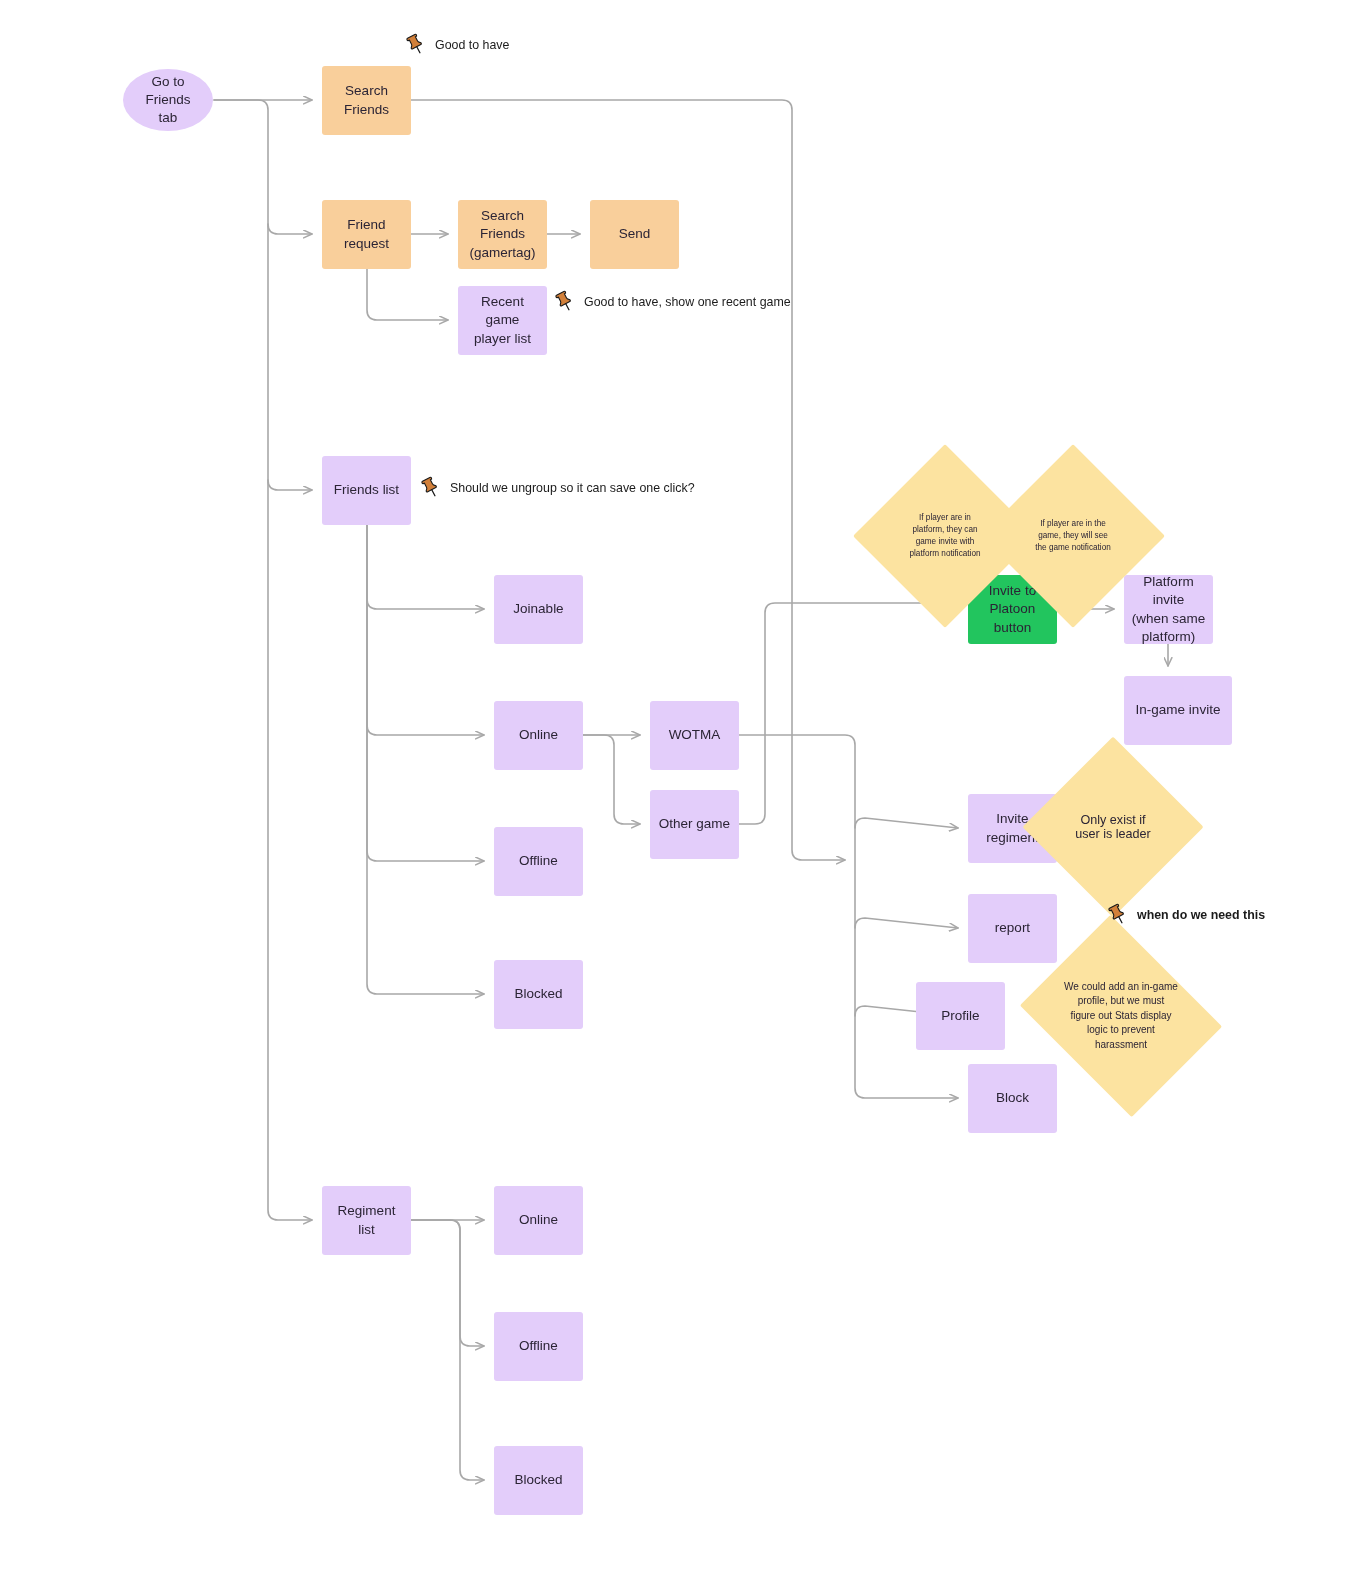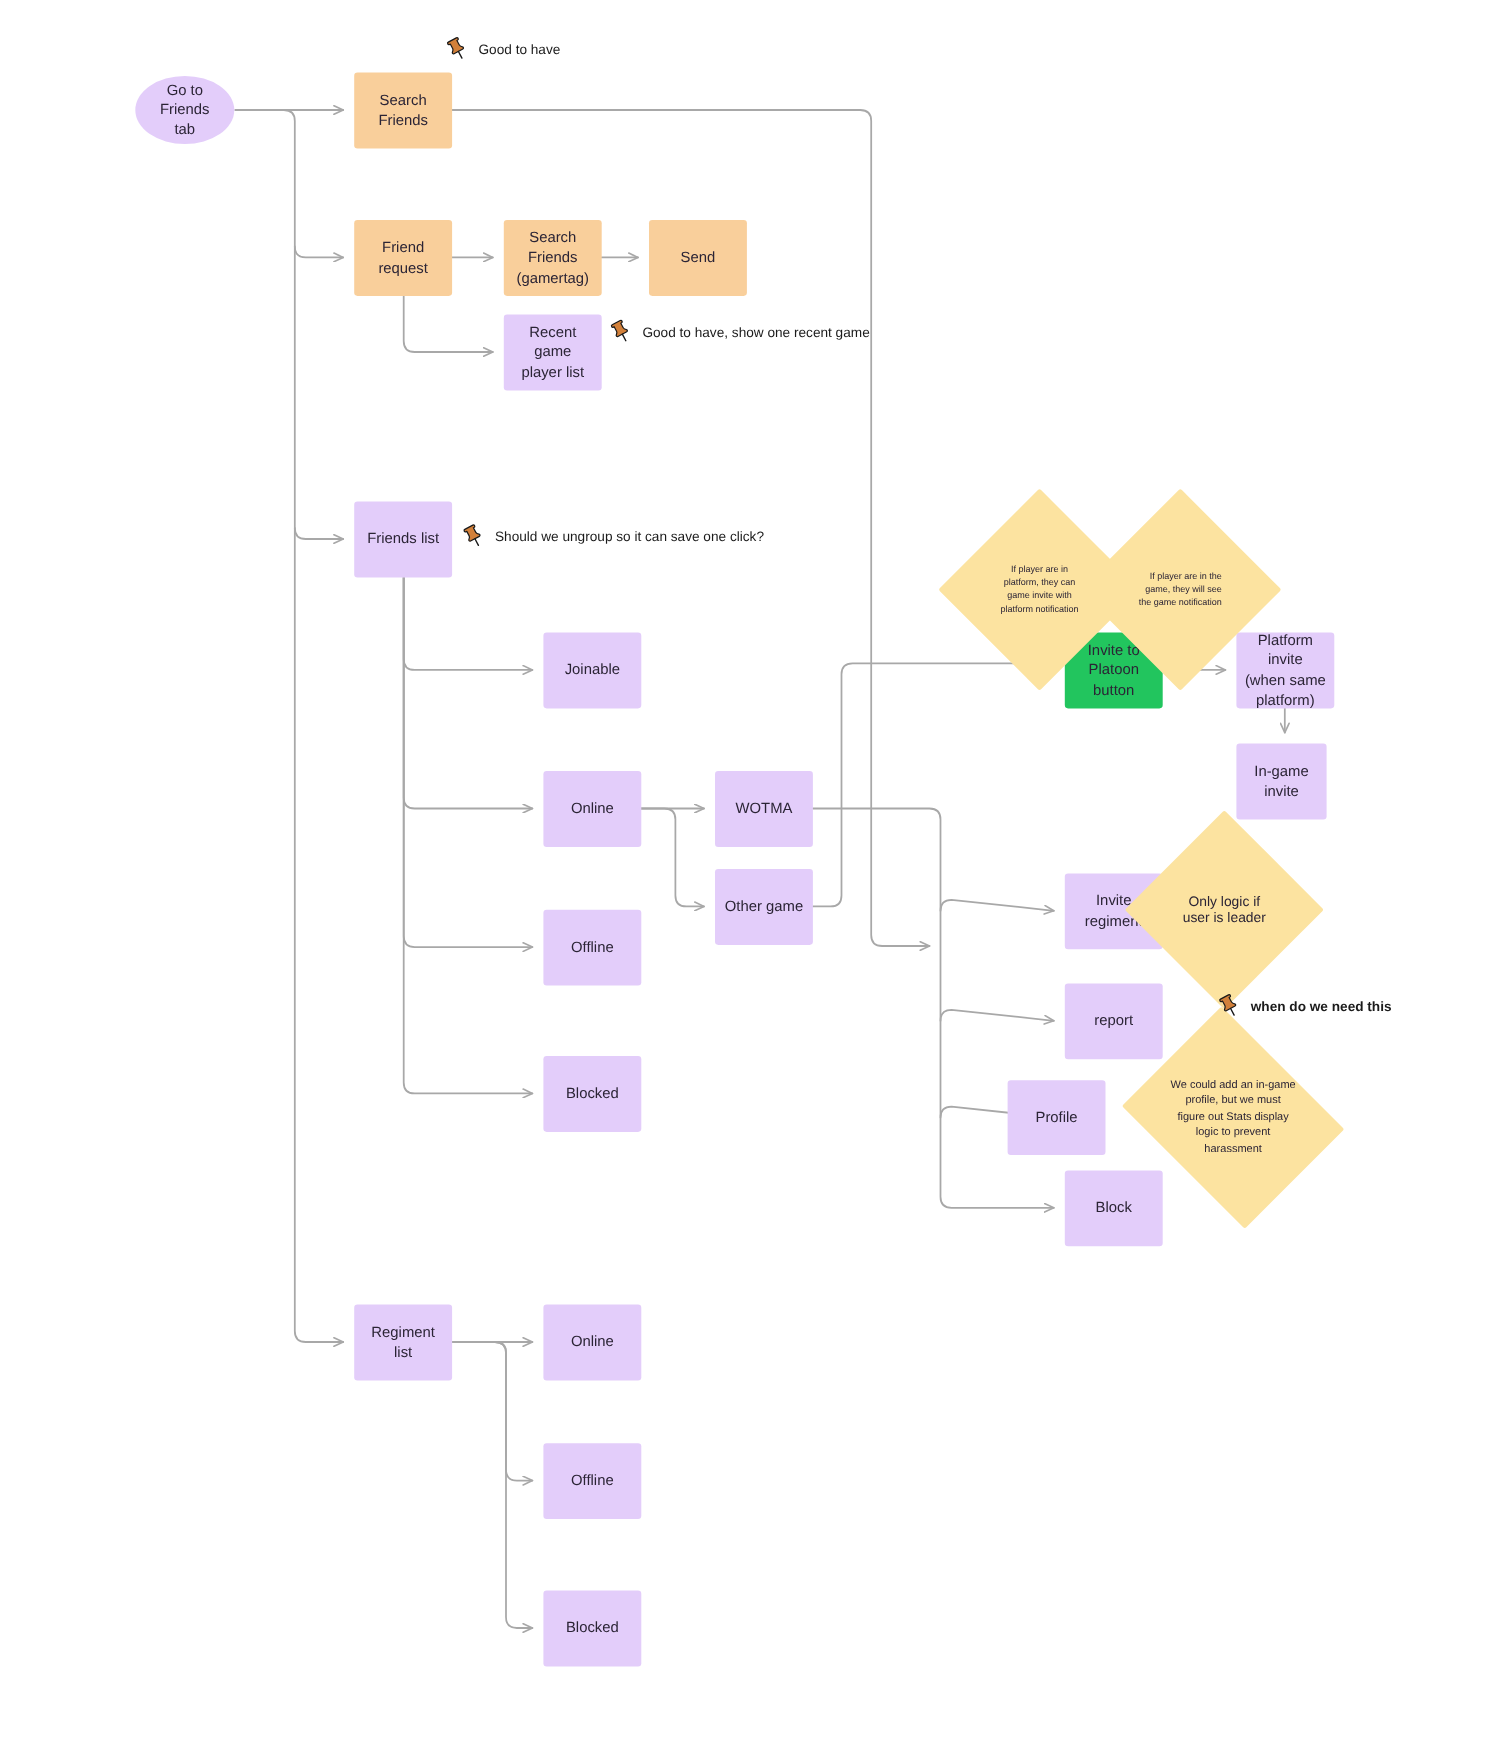--- a/index.html
+++ b/index.html
@@ -180,21 +180,21 @@
       </div>
       <div class="node node-rect" style="left: 968px; top: 575px; width: 89px; height: 69px; background: #22c55e;">
         <span class="node-label fs14">Invite to Platoon
 button</span>
       </div>
       <div class="node node-rect" style="left: 1124px; top: 575px; width: 89px; height: 69px; background: rgb(227, 205, 250);">
         <span class="node-label fs14">Platform invite
 (when same
 platform)</span>
       </div>
-      <div class="node node-rect" style="left: 1124px; top: 676px; width: 82px; height: 69px; background: rgb(227, 205, 250);">
+      <div class="node node-rect" style="left: 1124px; top: 676px; width: 108px; height: 69px; background: rgb(227, 205, 250);">
         <span class="node-label fs14">In-game invite</span>
       </div>
       <div class="node node-rect" style="left: 968px; top: 794px; width: 89px; height: 69px; background: rgb(227, 205, 250);">
         <span class="node-label fs14">Invite regiment</span>
       </div>
       <div class="node node-rect" style="left: 968px; top: 894px; width: 89px; height: 69px; background: rgb(227, 205, 250);">
         <span class="node-label fs14">report</span>
       </div>
       <div class="node node-rect" style="left: 916px; top: 982px; width: 89px; height: 68px; background: rgb(227, 205, 250);">
         <span class="node-label fs14">Profile</span>
@@ -219,27 +219,27 @@
   <div id="diamond-layer">
       <div class="diamond" style="left: 880px; top: 471px; width: 130px; height: 130px;">
         <div class="dshape" style="background: rgb(252, 227, 160);"></div>
         <div class="dlabel fs8" style="max-width: 106.6px;">If player are in
 platform, they can
 game invite with
 platform notification</div>
       </div>
       <div class="diamond" style="left: 1008px; top: 471px; width: 130px; height: 130px;">
         <div class="dshape" style="background: rgb(252, 227, 160);"></div>
-        <div class="dlabel fs8" style="max-width: 106.6px; text-align: right;">If player are  in the
+        <div class="dlabel fs8" style="max-width: 106.6px;">If player are  in the
 game, they will see
 the game notification</div>
       </div>
       <div class="diamond" style="left: 1049px; top: 763px; width: 128px; height: 128px;">
         <div class="dshape" style="background: rgb(252, 227, 160);"></div>
-        <div class="dlabel fs12" style="max-width: 104.96px;">Only logic if
+        <div class="dlabel fs12" style="max-width: 104.96px;">Only exist if
 user is leader</div>
       </div>
       <div class="diamond" style="left: 1042px; top: 952px; width: 158px; height: 128px;">
         <div class="dshape" style="background: rgb(252, 227, 160);"></div>
         <div class="dlabel fs9" style="max-width: 129.56px;">We could add an in-game
 profile, but we must
 figure out Stats display
 logic to prevent
 harassment</div>
       </div>

